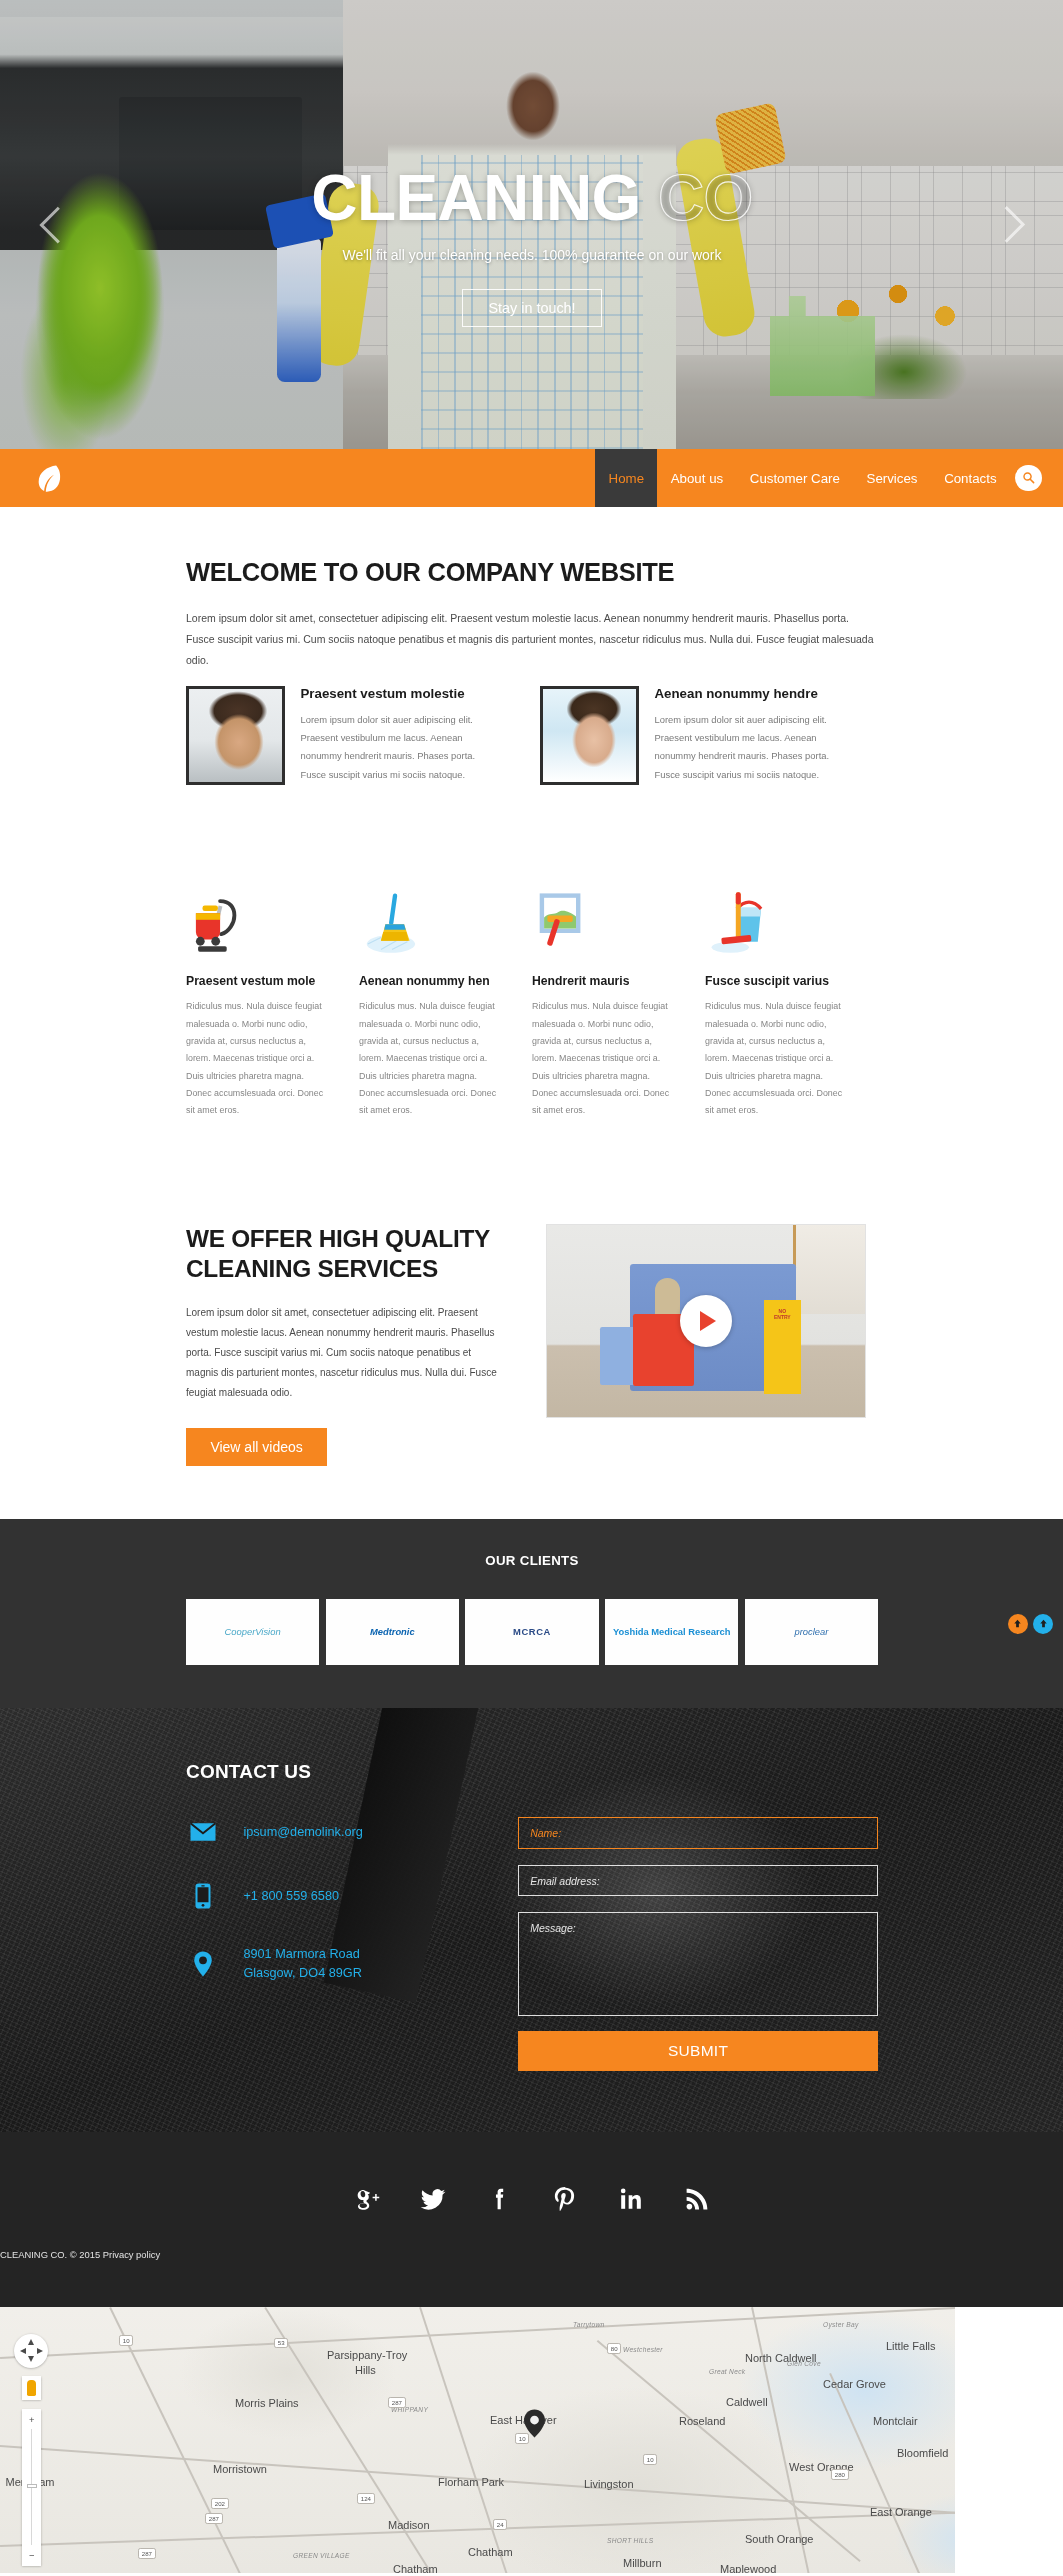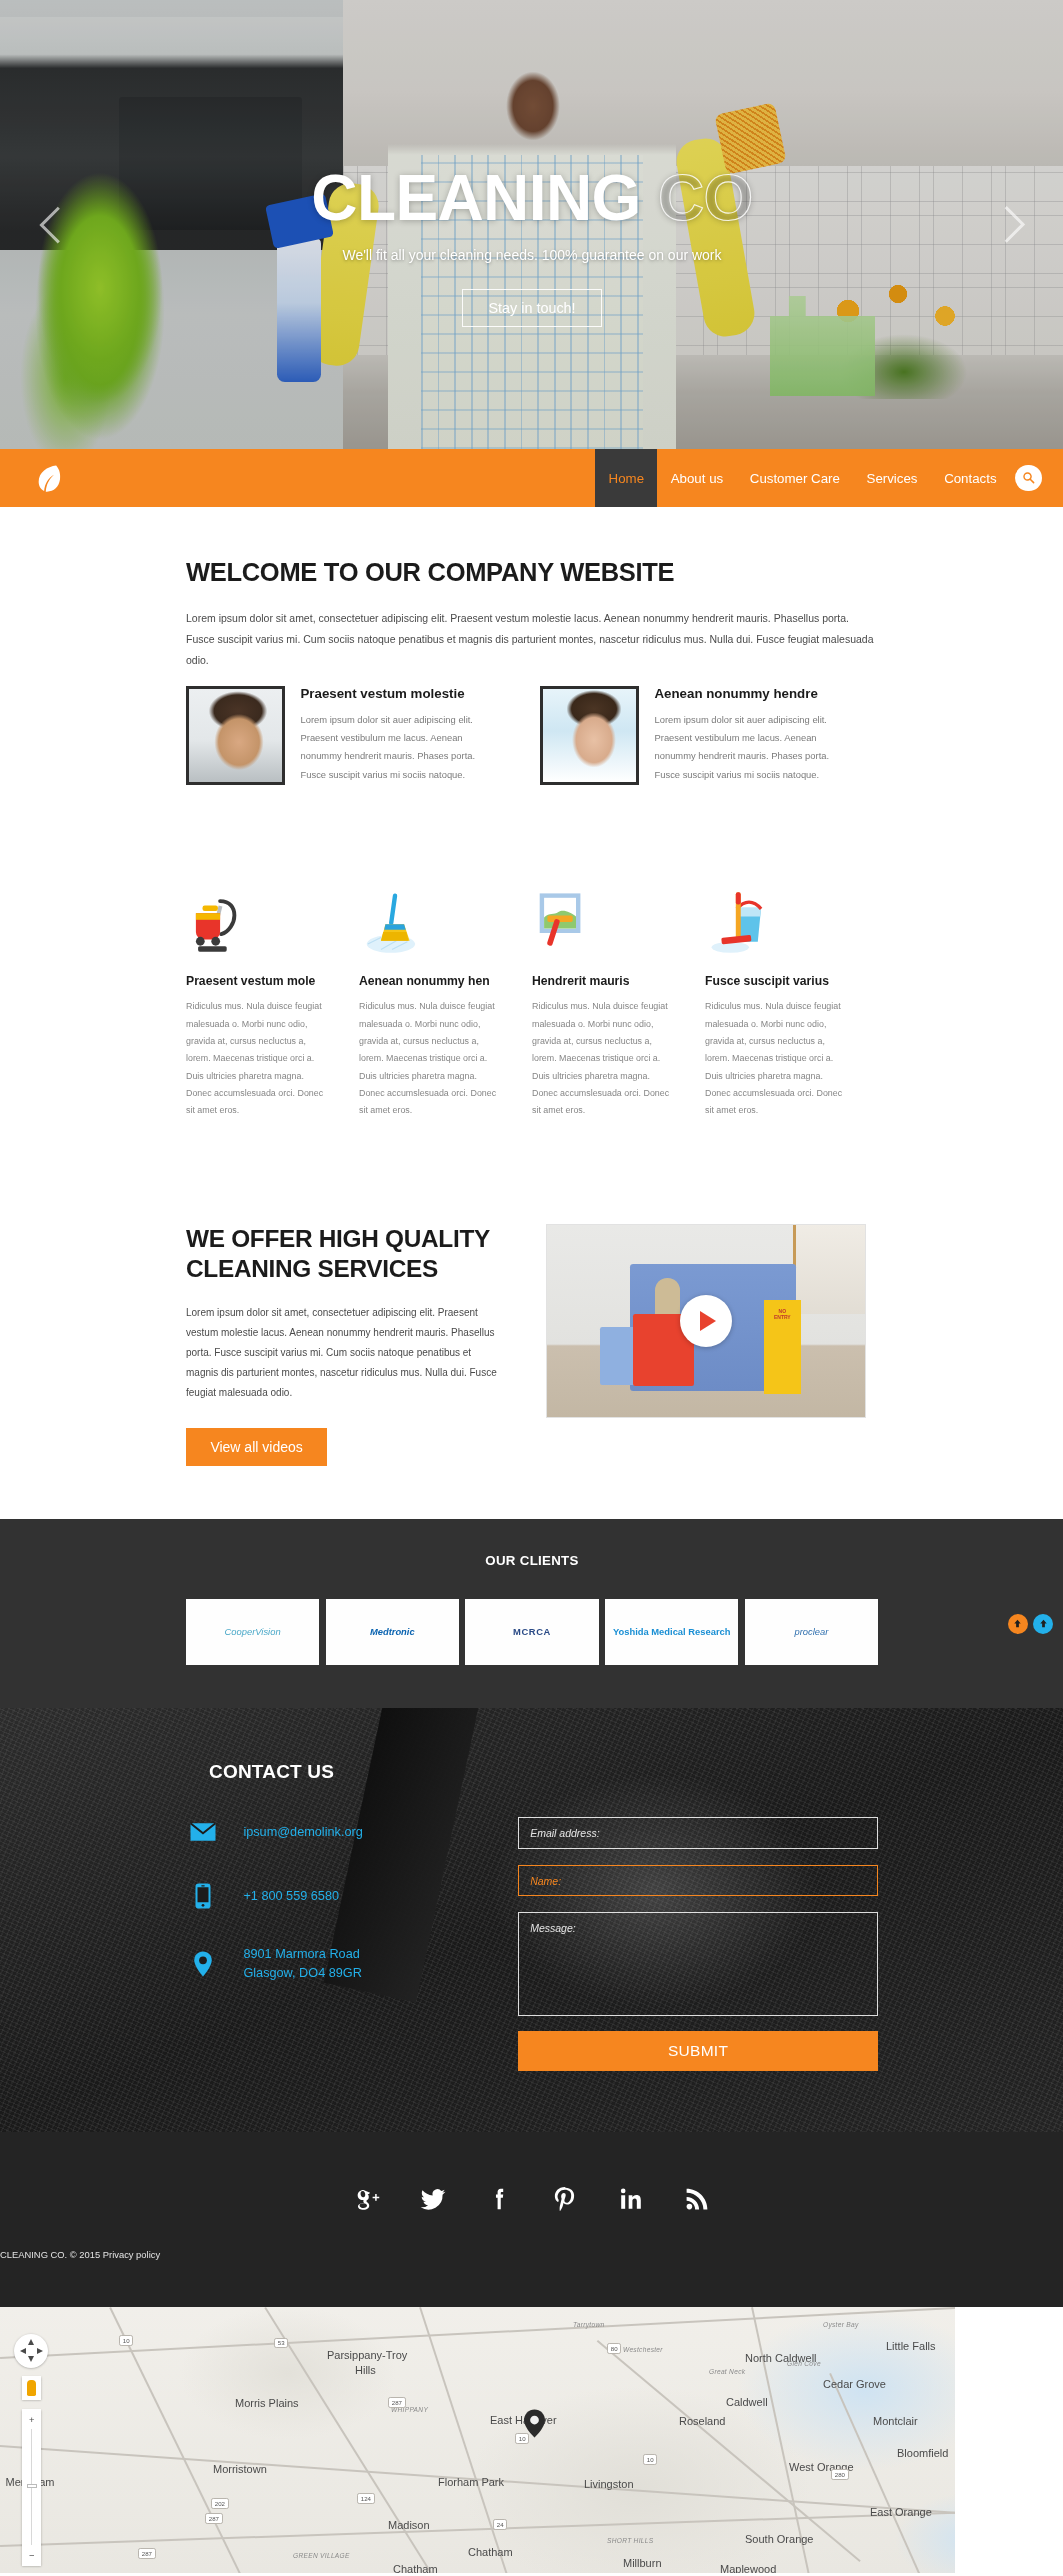--- a/index.html
+++ b/index.html
@@ -274,21 +274,21 @@
       radial-gradient(ellipse 233px 166px at 654px 183px, rgba(200,200,200,.22) 0%, rgba(0,0,0,0) 70%),
       repeating-linear-gradient(24deg, rgba(255,255,255,.055) 0 1.1px, rgba(0,0,0,0) 1.1px 3.9px),
       repeating-linear-gradient(-66deg, rgba(255,255,255,.045) 0 1.7px, rgba(0,0,0,0) 1.7px 5px),
       linear-gradient(160deg,#2c2c2c 0%,#1a1a1a 50%,#232323 100%);
   }
   .contact-bg:after{
     content:""; position:absolute; left:355px; top:-22px; width:94px; height:310px;
     background:linear-gradient(100deg,#0d0d0d,#222); transform:rotate(12deg); opacity:.95;
   }
   .contact-inner { position:relative; z-index:3; }
-  .contact-title { color:#fff; font-size:19px; font-weight:700; letter-spacing:0.2px;margin-left:23px; }
+  .contact-title { color:#fff; font-size:19px; font-weight:700; letter-spacing:0.2px; }
   .contact-cols { display:flex; margin-top:34px; }
   .contact-left { width:48%; }
   .ci-row { display:flex; align-items:center; gap:24.4px; margin-bottom:34px; }
   .ci-icon { width:33px; flex:none; display:flex; justify-content:center; }
   .ci-icon svg { width:30px; height:30px; }
   .ci-text { color:#23b0ea; font-size:12.7px; line-height:1.45; }
   .ci-text a { color:#23b0ea; text-decoration:none; }
   .contact-right { width:52%; }
   .field {
     width:100%; background:transparent; border:0.6px solid rgba(255,255,255,.85);
@@ -609,22 +609,22 @@
               </svg>
             </div>
             <div class="ci-text">
               <div>8901 Marmora Road</div>
               <div>Glasgow, DO4 89GR</div>
             </div>
           </div>
         </div>
 
         <div class="contact-right">
+          <input class="field name" placeholder="Name:" value="" style="">
           <input class="field" placeholder="Email address:" style="">
-          <input class="field name" placeholder="Name:" value="" style="">
           <textarea class="field" placeholder="Message:" style=""></textarea>
           <button class="submit">SUBMIT</button>
         </div>
 
       </div>
     </div>
   </div>
 
   <div class="footer">
     <div class="socials">

